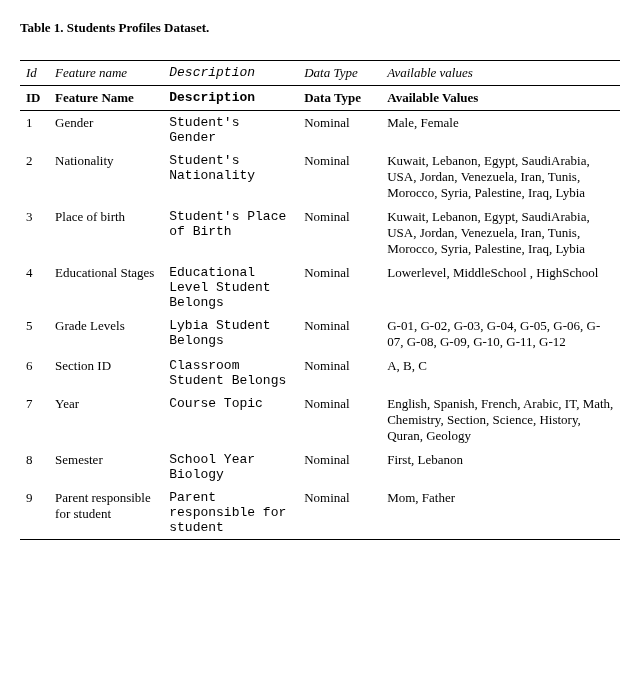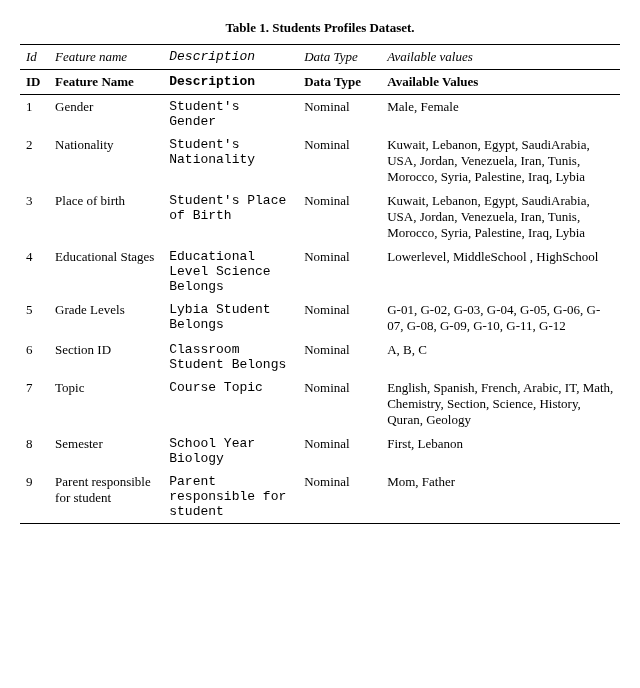--- a/index.html
+++ b/index.html
@@ -5,23 +5,22 @@
     * { box-sizing: border-box; margin: 0; padding: 0; }
     body {
       font-family: "Times New Roman", Times, serif;
       font-size: 13px;
       background: #fff;
       color: #000;
       padding: 20px;
       width: 640px;
     }
     .table-title {
-      text-align: center;
       font-size: 13px;
-      margin-bottom: 8px;
+      margin-bottom: 24px;
     }
     .table-title span {
       font-weight: bold;
     }
     table {
       width: 100%;
       border-collapse: collapse;
       border-top: 1.5px solid #000;
       border-bottom: 1.5px solid #000;
     }
@@ -96,41 +95,41 @@
       <tr class="data-row">
         <td class="col-id">3</td>
         <td class="col-feature">Place of birth</td>
         <td class="col-desc">Student's Place of Birth</td>
         <td class="col-type">Nominal</td>
         <td class="col-values">Kuwait, Lebanon, Egypt, SaudiArabia, USA, Jordan, Venezuela, Iran, Tunis, Morocco, Syria, Palestine, Iraq, Lybia</td>
       </tr>
       <tr class="data-row">
         <td class="col-id">4</td>
         <td class="col-feature">Educational Stages</td>
-        <td class="col-desc">Educational Level Science Belongs</td>
+        <td class="col-desc">Educational Level Student Belongs</td>
         <td class="col-type">Nominal</td>
         <td class="col-values">Lowerlevel, MiddleSchool , HighSchool</td>
       </tr>
       <tr class="data-row">
         <td class="col-id">5</td>
         <td class="col-feature">Grade Levels</td>
         <td class="col-desc">Lybia Student Belongs</td>
         <td class="col-type">Nominal</td>
         <td class="col-values">G-01, G-02, G-03, G-04, G-05, G-06, G-07, G-08, G-09, G-10, G-11, G-12</td>
       </tr>
       <tr class="data-row">
         <td class="col-id">6</td>
         <td class="col-feature">Section ID</td>
         <td class="col-desc">Classroom Student Belongs</td>
         <td class="col-type">Nominal</td>
         <td class="col-values">A, B, C</td>
       </tr>
       <tr class="data-row">
         <td class="col-id">7</td>
-        <td class="col-feature">Topic</td>
+        <td class="col-feature">Year</td>
         <td class="col-desc">Course Topic</td>
         <td class="col-type">Nominal</td>
         <td class="col-values">English, Spanish, French, Arabic, IT, Math, Chemistry, Section, Science, History, Quran, Geology</td>
       </tr>
       <tr class="data-row">
         <td class="col-id">8</td>
         <td class="col-feature">Semester</td>
         <td class="col-desc">School Year Biology</td>
         <td class="col-type">Nominal</td>
         <td class="col-values">First, Lebanon</td>

